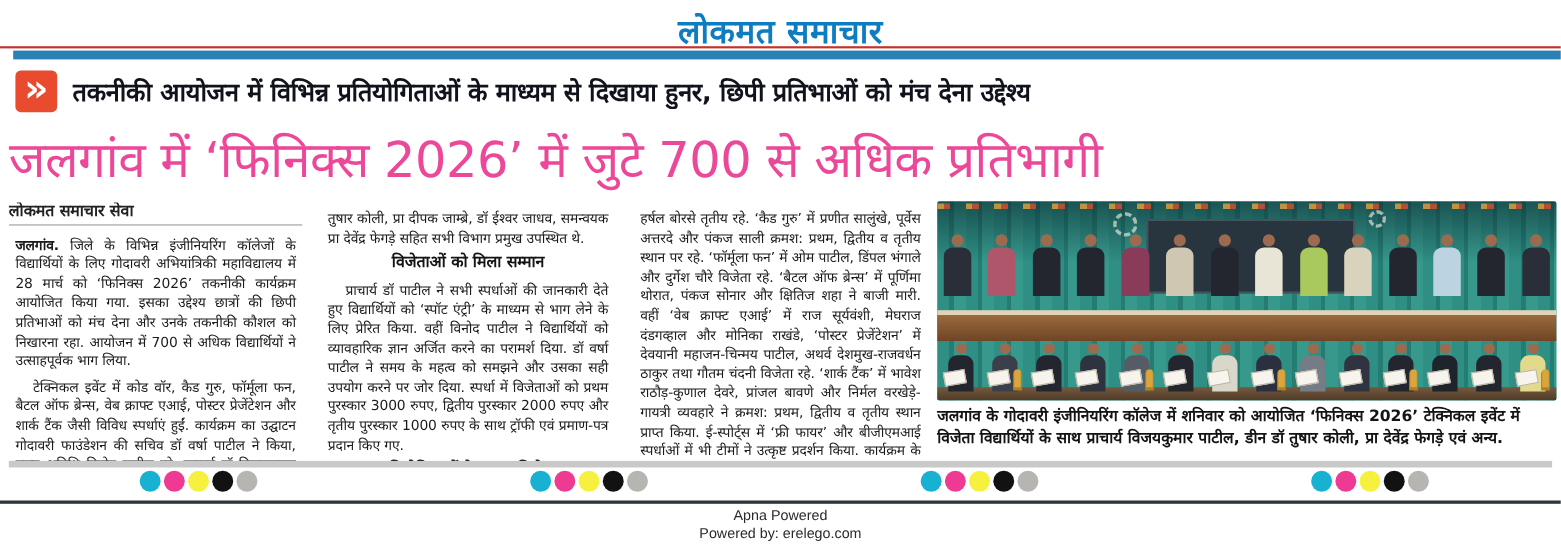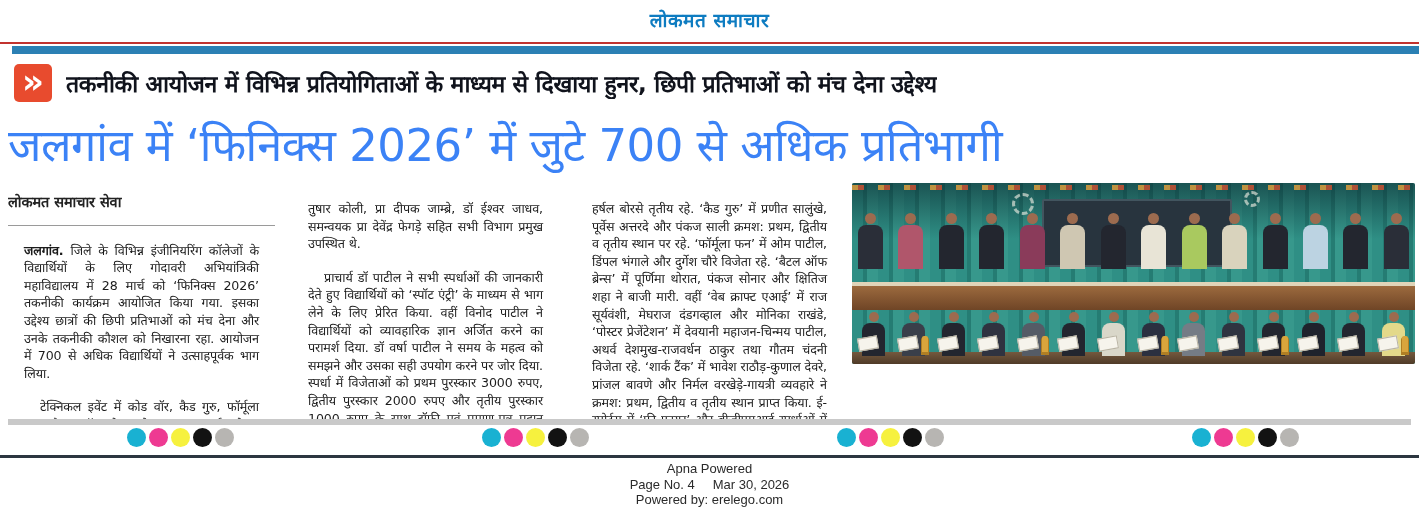--- a/index.html
+++ b/index.html
@@ -3,43 +3,43 @@
 <meta charset="utf-8">
 <style>
   * { margin:0; padding:0; box-sizing:border-box; }
   html,body { background:#ffffff; }
   .page {
     position:relative; width:1419px; height:508px; background:#fff;
     font-family:"DejaVu Sans", sans-serif; overflow:hidden;
   }
   
   .masthead { position:absolute; top:7px; left:0; width:100%; text-align:center; }
-  .masthead-title { display:inline-block; font-size:19px; font-weight:bold; color:#0e7cc1; letter-spacing:.5px; }
+  .masthead-title { display:inline-block; font-size:30px; font-weight:bold; color:#0e7cc1; letter-spacing:.5px; }
   .rule-red { position:absolute; top:42px; left:0; width:100%; height:2px; background:#c2332f; }
   .bar-blue { position:absolute; top:46px; left:12px; right:0; height:8px; background:#2b80b4; }
 
   
   .kicker { position:absolute; top:64px; left:14px; right:8px; display:flex; align-items:center; gap:14px; }
   .kicker-icon {
     flex:0 0 auto; width:38px; height:38px; background:#e84b2e; border-radius:5px;
     color:#fff; font-size:34px; font-weight:bold; line-height:34px; text-align:center;
   }
   .kicker-text { font-size:23px; font-weight:bold; color:#10131c; letter-spacing:-.3px; white-space:nowrap; overflow:hidden; }
 
   
   .headline { position:absolute; top:113px; left:8px; right:4px; font-size:45px; font-weight:normal;
-    color:#3b82f6; letter-spacing:-.5px; white-space:nowrap; overflow:hidden; }
+    color:#ec4899; letter-spacing:-.5px; white-space:nowrap; overflow:hidden; }
 
   
   .article { position:absolute; top:184px; left:8px; display:flex; gap:17px; }
   .col { width:267px; height:240px; overflow:hidden; font-size:12.6px; line-height:17.6px;
     color:#1b1b1b; text-align:justify; letter-spacing:-.1px; }
-  .byline { font-size:14.5px; font-weight:bold; color:#222; padding-bottom:13px;
-    border-bottom:1.5px solid #9a9a9a; margin-bottom:9px;margin-top:10px; }
-  .col p { margin:16px; }
+  .byline { font-size:14.5px; font-weight:bold; color:#222; padding-bottom:2px;
+    border-bottom:1.5px solid #9a9a9a; margin-bottom:9px; }
+  .col p { margin:6px; }
   .col p.indent { text-indent:16px; }
   .dateline { font-weight:bold; }
   .subhead { font-size:14.5px; font-weight:bold; text-align:center; color:#141414; margin:1px 0; }
 
   
   .figure { position:absolute; top:183px; left:852px; width:563px; }
   .photo { position:relative; width:563px; height:181px; overflow:hidden; border-radius:2px;
     background:repeating-linear-gradient(90deg,#2f8f85 0 11px,#257c73 11px 15px,#37988c 15px 26px); }
   .photo-top-shade { position:absolute; top:0; left:0; right:0; height:56px;
     background:linear-gradient(180deg, rgba(8,38,44,.6), rgba(8,38,44,0)); }
@@ -97,20 +97,21 @@
   <div class="headline">जलगांव में ‘फिनिक्स 2026’ में जुटे 700 से अधिक प्रतिभागी</div>
 
   <div class="article">
     <div class="col">
       <div class="byline">लोकमत समाचार सेवा</div>
       <p><span class="dateline">जलगांव.</span><span> जिले के विभिन्न इंजीनियरिंग कॉलेजों के विद्यार्थियों के लिए गोदावरी अभियांत्रिकी महाविद्यालय में 28 मार्च को ‘फिनिक्स 2026’ तकनीकी कार्यक्रम आयोजित किया गया. इसका उद्देश्य छात्रों की छिपी प्रतिभाओं को मंच देना और उनके तकनीकी कौशल को निखारना रहा. आयोजन में 700 से अधिक विद्यार्थियों ने उत्साहपूर्वक भाग लिया.</span></p>
       <p class="indent">टेक्निकल इवेंट में कोड वॉर, कैड गुरु, फॉर्मूला फन, बैटल ऑफ ब्रेन्स, वेब क्राफ्ट एआई, पोस्टर प्रेजेंटेशन और शार्क टैंक जैसी विविध स्पर्धाएं हुईं. कार्यक्रम का उद्घाटन गोदावरी फाउंडेशन की सचिव डॉ वर्षा पाटील ने किया, मुख्य अतिथि विनोद पाटील रहे. प्राचार्य डॉ विजयकुमार पाटील, डीन डॉ</p>
     </div>
     <div class="col">
       <p>तुषार कोली, प्रा दीपक जाम्ब्रे, डॉ ईश्वर जाधव, समन्वयक प्रा देवेंद्र फेगड़े सहित सभी विभाग प्रमुख उपस्थित थे.</p>
+      <div class="subhead">विजेताओं को मिला सम्मान</div>
       <p class="indent">प्राचार्य डॉ पाटील ने सभी स्पर्धाओं की जानकारी देते हुए विद्यार्थियों को ‘स्पॉट एंट्री’ के माध्यम से भाग लेने के लिए प्रेरित किया. वहीं विनोद पाटील ने विद्यार्थियों को व्यावहारिक ज्ञान अर्जित करने का परामर्श दिया. डॉ वर्षा पाटील ने समय के महत्व को समझने और उसका सही उपयोग करने पर जोर दिया. स्पर्धा में विजेताओं को प्रथम पुरस्कार 3000 रुपए, द्वितीय पुरस्कार 2000 रुपए और तृतीय पुरस्कार 1000 रुपए के साथ ट्रॉफी एवं प्रमाण-पत्र प्रदान किए गए.</p>
       <div class="subhead">प्रतियोगिताओं के प्रमुख विजेता</div>
     </div>
     <div class="col">
       <p>हर्षल बोरसे तृतीय रहे. ‘कैड गुरु’ में प्रणीत सालुंखे, पूर्वेस अत्तरदे और पंकज साली क्रमश: प्रथम, द्वितीय व तृतीय स्थान पर रहे. ‘फॉर्मूला फन’ में ओम पाटील, डिंपल भंगाले और दुर्गेश चौरे विजेता रहे. ‘बैटल ऑफ ब्रेन्स’ में पूर्णिमा थोरात, पंकज सोनार और क्षितिज शहा ने बाजी मारी. वहीं ‘वेब क्राफ्ट एआई’ में राज सूर्यवंशी, मेघराज दंडगव्हाल और मोनिका राखंडे, ‘पोस्टर प्रेजेंटेशन’ में देवयानी महाजन-चिन्मय पाटील, अथर्व देशमुख-राजवर्धन ठाकुर तथा गौतम चंदनी विजेता रहे. ‘शार्क टैंक’ में भावेश राठौड़-कुणाल देवरे, प्रांजल बावणे और निर्मल वरखेड़े-गायत्री व्यवहारे ने क्रमश: प्रथम, द्वितीय व तृतीय स्थान प्राप्त किया. ई-स्पोर्ट्स में ‘फ्री फायर’ और बीजीएमआई स्पर्धाओं में भी टीमों ने उत्कृष्ट प्रदर्शन किया. कार्यक्रम के सफल आयोजन पर संस्थान के पदाधिकारियों ने संतोष व्यक्त किया.</p>
     </div>
   </div>
 
   <div class="figure">
     <div class="photo">
@@ -250,20 +251,21 @@
             <div class="cert"></div>
           </div>
           <div class="person">
             <div class="head"></div>
             <div class="torso" style="background: rgb(227, 217, 138);"></div>
             <div class="cert"></div>
             <div class="trophy"></div>
           </div>
         </div>
     </div>
+    <div class="caption">जलगांव के गोदावरी इंजीनियरिंग कॉलेज में शनिवार को आयोजित ‘फिनिक्स 2026’ टेक्निकल इवेंट में विजेता विद्यार्थियों के साथ प्राचार्य विजयकुमार पाटील, डीन डॉ तुषार कोली, प्रा देवेंद्र फेगड़े एवं अन्य.</div>
   </div>
 
   <div class="gray-rule"></div>
   <div class="dots-row">
     <div class="dot-group g1">
         <div class="dot" style="background: rgb(25, 177, 210);"></div>
         <div class="dot" style="background: rgb(238, 58, 146);"></div>
         <div class="dot" style="background: rgb(246, 241, 62);"></div>
         <div class="dot" style="background: rgb(18, 18, 18);"></div>
         <div class="dot" style="background: rgb(183, 181, 178);"></div>
@@ -287,17 +289,16 @@
         <div class="dot" style="background: rgb(238, 58, 146);"></div>
         <div class="dot" style="background: rgb(246, 241, 62);"></div>
         <div class="dot" style="background: rgb(18, 18, 18);"></div>
         <div class="dot" style="background: rgb(183, 181, 178);"></div>
       </div>
   </div>
   <div class="dark-rule"></div>
 
   <div class="footer">
     <div>Apna Powered</div>
-    <div><span>Page No. 4</span><span class="gap"></span><span>Mar 30, 2026</span></div>
     <div>Powered by: erelego.com</div>
   </div>
 
 </div>
 
 </body></html>

